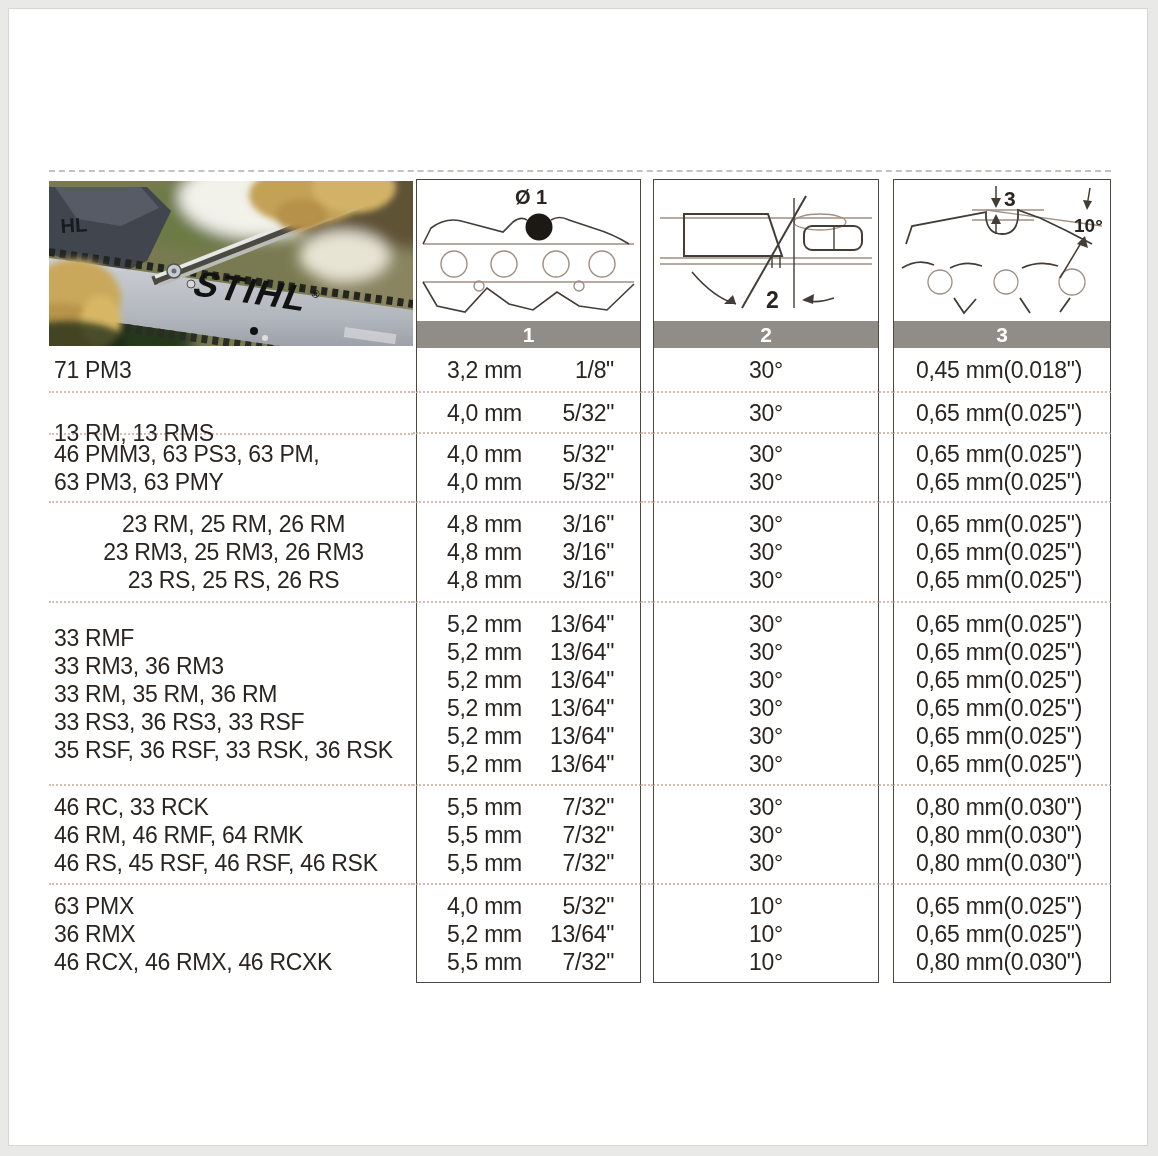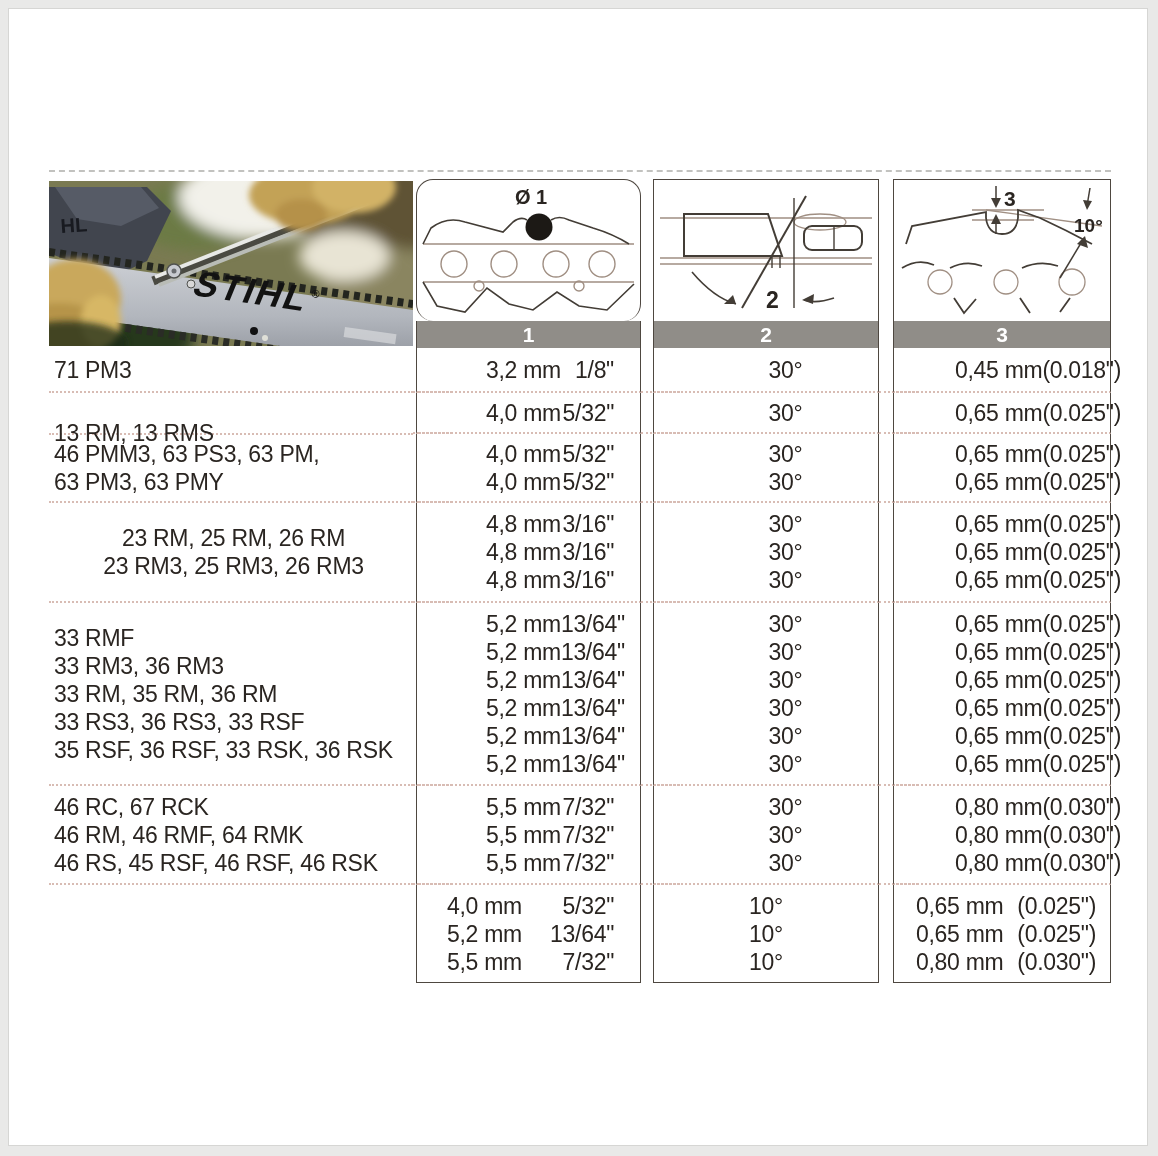--- a/index.html
+++ b/index.html
@@ -31,27 +31,27 @@
     border-left:1px solid #4e4740;border-right:1px solid #4e4740;
     background:#908d88;color:#fff;box-sizing:border-box;
     font-weight:bold;font-size:21px;line-height:27px;text-align:center;
   }
   .cell{
     display:flex;flex-direction:column;justify-content:center;
     font-size:23px;color:#2a2521;letter-spacing:-0.3px;box-sizing:border-box;
   }
   .box{border-left:1px solid #4e4740;border-right:1px solid #4e4740;}
   .gap{box-sizing:border-box;}
-  .dotted{border-bottom:2px dotted #d8bcb4;padding-left:39px;}
+  .dotted{border-bottom:2px dotted #d8bcb4;}
   .last.box{border-bottom:1px solid #4e4740;}
   .ln{height:28px;line-height:28px;white-space:nowrap;}
   .name{padding-left:5px;}
   .file .ln{display:flex;justify-content:space-between;padding:0 26px 0 30px;}
   .angle .ln{text-align:center;}
-  .depth .ln{display:flex;justify-content:space-between;padding:0 14px 0 22px;}
+  .depth .ln{display:flex;justify-content:flex-start;padding:0 14px 0 22px;}
   text{font-family:"Liberation Sans", sans-serif;}
 </style>
 </head>
 <body>
 
 <div class="card">
   <div class="cutline"></div>
 
   <div class="grid">
 
@@ -113,21 +113,21 @@
           <ellipse cx="26" cy="118" rx="46" ry="40" fill="#c9a85c"></ellipse>
           <ellipse cx="10" cy="152" rx="52" ry="30" fill="#b69448"></ellipse>
           <ellipse cx="52" cy="140" rx="20" ry="26" fill="#d7b765"></ellipse>
         </g>
         <ellipse cx="18" cy="162" rx="60" ry="22" fill="#1e2a15" opacity="0.75" filter="url(#f2)"></ellipse>
         <circle cx="205" cy="150" r="4" fill="#ececе3" opacity="0.9"></circle>
         <circle cx="216" cy="157" r="3" fill="#e6e6dc" opacity="0.9"></circle>
       </svg>
     </div>
 
-    <div class="dg" style="grid-column:3;grid-row:1;border-radius:17px;">
+    <div class="dg" style="grid-column:3;grid-row:1;">
       <svg width="223" height="141" viewBox="0 0 223 141">
         <text x="114" y="24" text-anchor="middle" font-size="20" font-weight="bold" fill="#2a2521">Ø 1</text>
         <circle cx="122" cy="47" r="13.5" fill="#1c1915"></circle>
         <g stroke="#a08f83" stroke-width="1.4" fill="none">
           <circle cx="37" cy="84" r="13"></circle>
             <circle cx="87" cy="84" r="13"></circle>
           <circle cx="139" cy="84" r="13"></circle>
             <circle cx="185" cy="84" r="13"></circle>
           <circle cx="62" cy="106" r="5"></circle>
             <circle cx="162" cy="106" r="5"></circle>
@@ -272,20 +272,21 @@
           <span>(0.025")</span>
         </div>
         <div class="ln">
           <span>0,65 mm</span>
           <span>(0.025")</span>
         </div>
       </div>
       <div class="cell name dotted" style="grid-area: 6 / 1; align-items: center;">
         <div class="ln">23 RM, 25 RM, 26 RM</div>
         <div class="ln">23 RM3, 25 RM3, 26 RM3</div>
+        <div class="ln">23 RS, 25 RS, 26 RS</div>
       </div>
       <div class="gap dotted" style="grid-area: 6 / 2;"></div>
       <div class="cell box file dotted" style="grid-area: 6 / 3;">
         <div class="ln">
           <span>4,8 mm</span>
           <span>3/16"</span>
         </div>
         <div class="ln">
           <span>4,8 mm</span>
           <span>3/16"</span>
@@ -380,21 +381,21 @@
         <div class="ln">
           <span>0,65 mm</span>
           <span>(0.025")</span>
         </div>
         <div class="ln">
           <span>0,65 mm</span>
           <span>(0.025")</span>
         </div>
       </div>
       <div class="cell name dotted" style="grid-area: 8 / 1;">
-        <div class="ln">46 RC, 67 RCK</div>
+        <div class="ln">46 RC, 33 RCK</div>
         <div class="ln">46 RM, 46 RMF, 64 RMK</div>
         <div class="ln">46 RS, 45 RSF, 46 RSF, 46 RSK</div>
       </div>
       <div class="gap dotted" style="grid-area: 8 / 2;"></div>
       <div class="cell box file dotted" style="grid-area: 8 / 3;">
         <div class="ln">
           <span>5,5 mm</span>
           <span>7/32"</span>
         </div>
         <div class="ln">
@@ -419,20 +420,25 @@
           <span>(0.030")</span>
         </div>
         <div class="ln">
           <span>0,80 mm</span>
           <span>(0.030")</span>
         </div>
         <div class="ln">
           <span>0,80 mm</span>
           <span>(0.030")</span>
         </div>
+      </div>
+      <div class="cell name last" style="grid-area: 9 / 1;">
+        <div class="ln">63 PMX</div>
+        <div class="ln">36 RMX</div>
+        <div class="ln">46 RCX, 46 RMX, 46 RCXK</div>
       </div>
       <div class="gap last" style="grid-area: 9 / 2;"></div>
       <div class="cell box file last" style="grid-area: 9 / 3;">
         <div class="ln">
           <span>4,0 mm</span>
           <span>5/32"</span>
         </div>
         <div class="ln">
           <span>5,2 mm</span>
           <span>13/64"</span>

